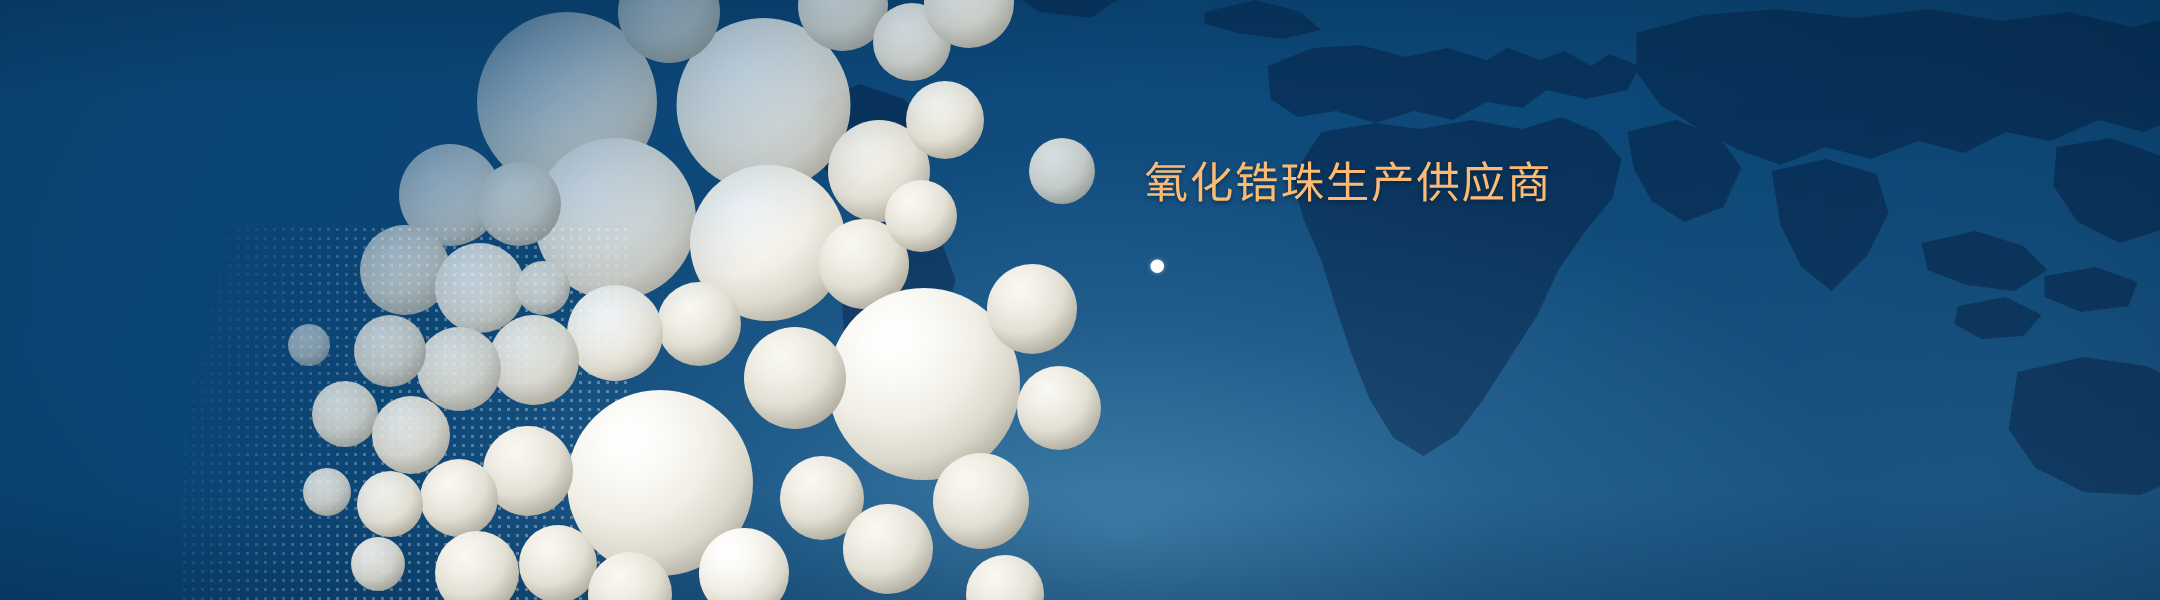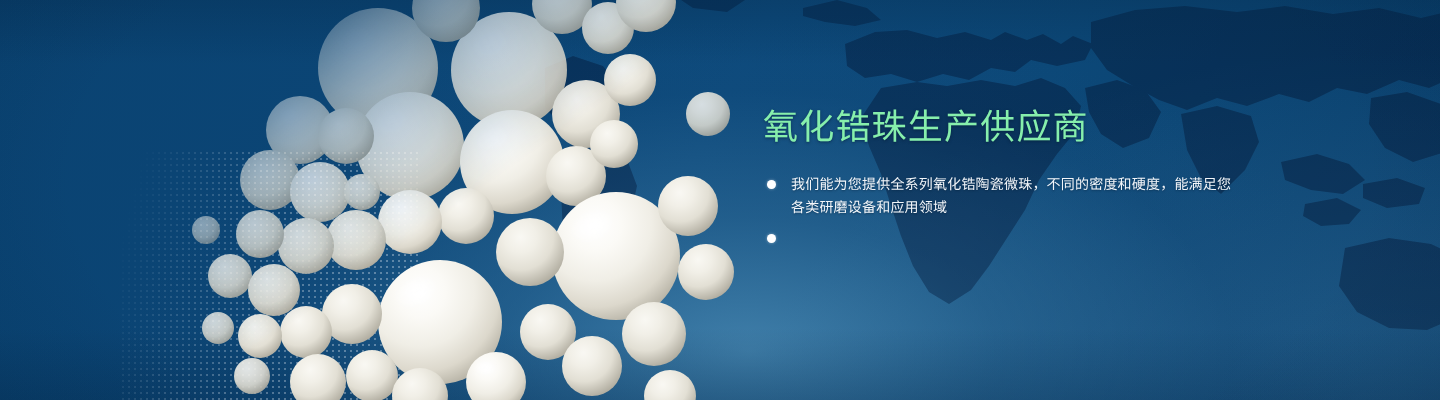--- a/index.html
+++ b/index.html
@@ -64,25 +64,25 @@
   }
 
   
   .copy{
     position:absolute;
     left:763px;top:106px;
     width:470px;
   }
   .title{
     margin:0 0 26px 0;
-    font-size:35px;
+    font-size:29px;
     line-height:1.18;
     font-weight:400;
     letter-spacing:1.2px;
-    color:#86efac;
+    color:#fdba74;
     text-shadow:0 1px 3px rgba(2,26,48,.55);
     white-space:nowrap;
   }
   .bullets{list-style:none;margin:0;padding:0;}
   .bullet{
     position:relative;
     padding-left:28px;
     margin-bottom:8px;
     font-size:14px;
     line-height:23px;
@@ -254,21 +254,17 @@
       </g>
     </svg>
   </div>
 
   <div class="copy">
     <h1 class="title">氧化锆珠生产供应商</h1>
 
     <ul class="bullets">
       <li class="bullet">
         <span class="bullet-dot"></span>
-        <span>我们能为您提供全系列氧化锆陶瓷微珠，不同的密度和硬度，能满足您各类研磨设备和应用领域</span>
-      </li>
-      <li class="bullet">
-        <span class="bullet-dot"></span>
       </li>
     </ul>
   </div>
 
 </div>
 
 </body></html>

